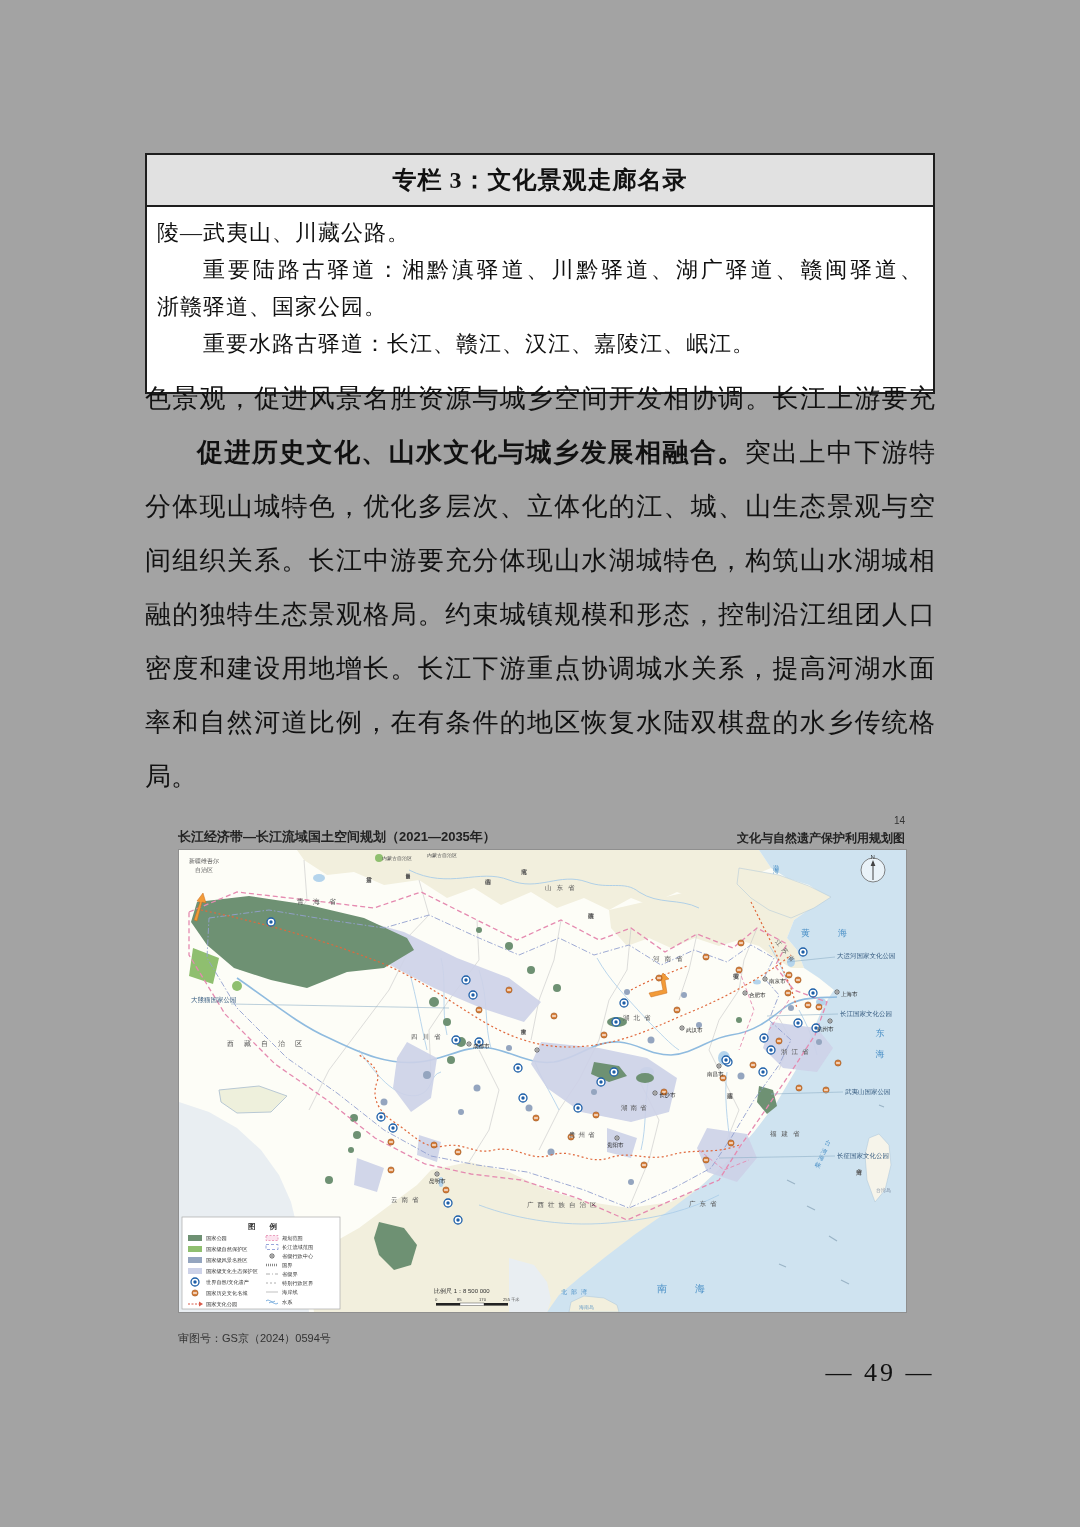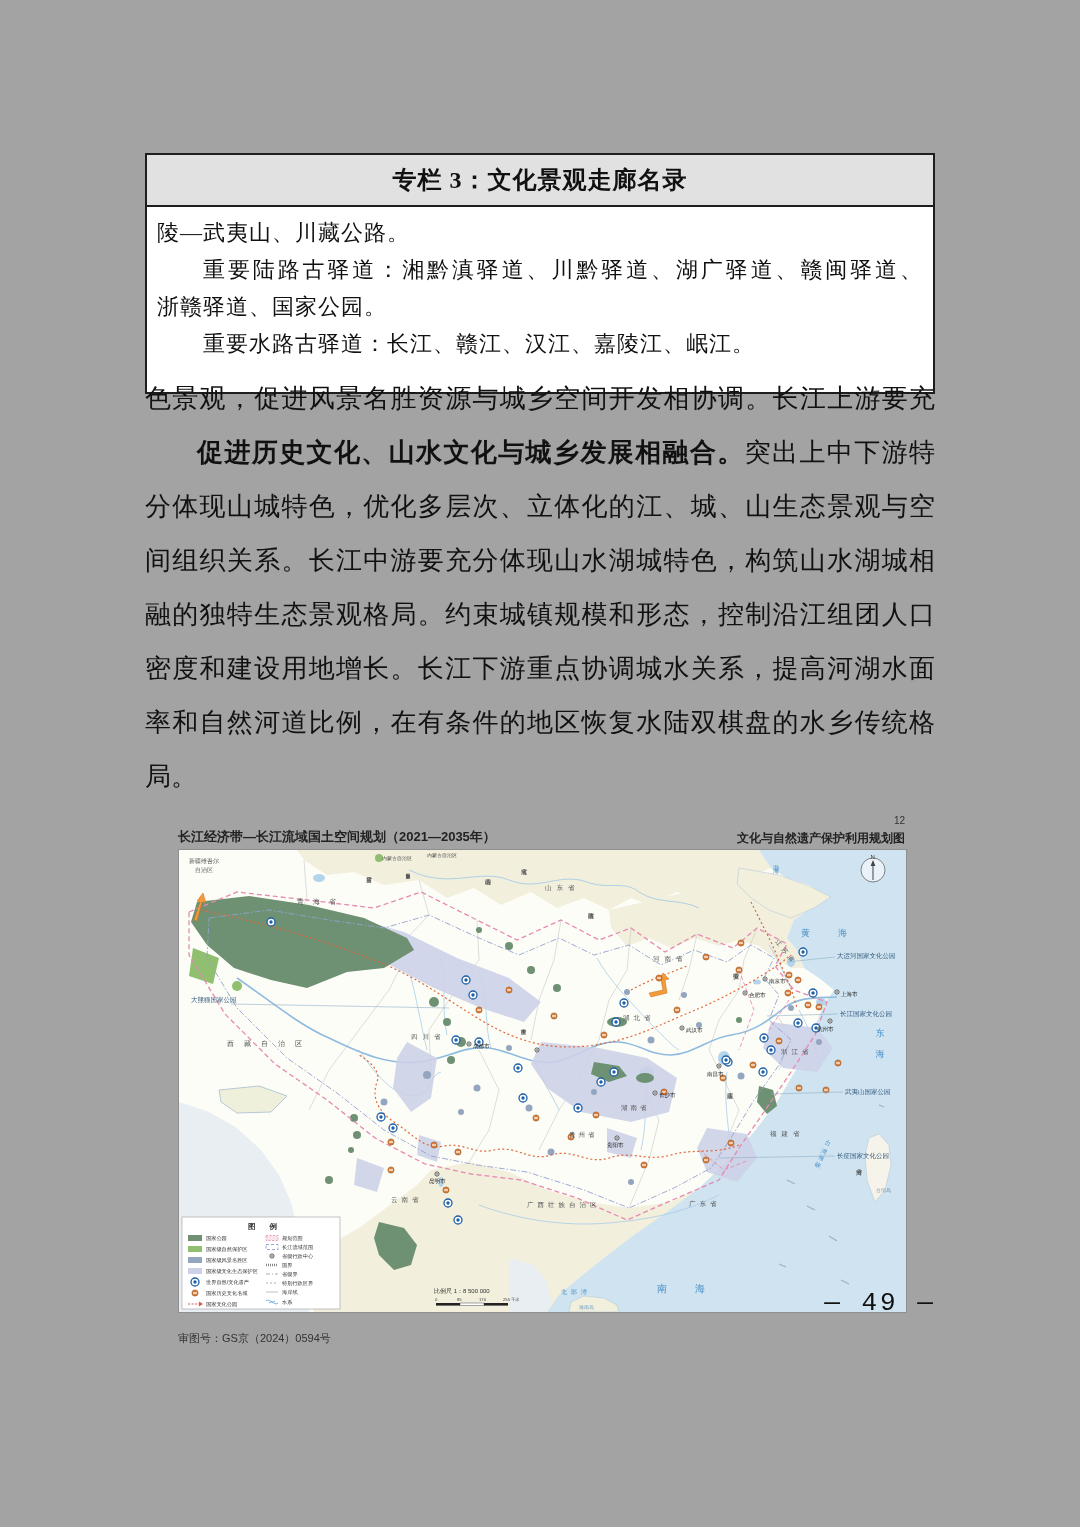--- a/index.html
+++ b/index.html
@@ -21,21 +21,21 @@
   
   .map-figure{position:absolute;left:178px;top:810px;width:727px;font-family:"Liberation Sans","DejaVu Sans",sans-serif;}
   .map-header{display:flex;justify-content:space-between;align-items:flex-end;margin-bottom:3px;}
   .map-title{font-size:13px;font-weight:bold;color:#222;}
   .map-meta{text-align:right;line-height:1.1;}
   .fig-no{font-size:10px;color:#333;}
   .map-subtitle{font-size:12px;font-weight:bold;color:#222;font-family:Liberation Mono, monospace;}
   svg.map{display:block;border:1px solid #8f8f8f;background:#fdfdf7;}
   .map-approval{margin-top:18px;font-size:11px;color:#333;}
   
-  .page-number{position:absolute;top:1288px;left:780px;width:200px;text-align:center;font-size:26px;letter-spacing:3px;color:#111;font-family:Liberation Mono, monospace;}
+  .page-number{position:absolute;top:1358px;left:780px;width:200px;text-align:center;font-size:26px;letter-spacing:3px;color:#111;}
   svg text{font-family:"Liberation Sans","DejaVu Sans",sans-serif;}
   .vtext{writing-mode:vertical-rl;}
 </style>
 </head>
 <body>
 
 <div class="page">
 
   <section class="column-box">
     <div class="box-header">专栏 3：文化景观走廊名录</div>
@@ -55,21 +55,21 @@
     <div class="p-line full">融的独特生态景观格局。约束城镇规模和形态，控制沿江组团人口</div>
     <div class="p-line full">密度和建设用地增长。长江下游重点协调城水关系，提高河湖水面</div>
     <div class="p-line full">率和自然河道比例，在有条件的地区恢复水陆双棋盘的水乡传统格</div>
     <div class="p-line">局。</div>
   </section>
 
   <figure class="map-figure" style="margin:0;">
     <div class="map-header">
       <span class="map-title">长江经济带—长江流域国土空间规划（2021—2035年）</span>
       <span class="map-meta">
-        <span class="fig-no">12</span><br>
+        <span class="fig-no">14</span><br>
         <span class="map-subtitle">文化与自然遗产保护利用规划图</span>
       </span>
     </div>
 
     <svg class="map" width="727" height="462" viewBox="0 0 727 462">
       <defs>
         <g id="wh">
             <circle r="4" fill="#fff" stroke="#1d5fa8" stroke-width="1.3"></circle>
             <circle r="1.7" fill="#1d5fa8"></circle>
           </g>

